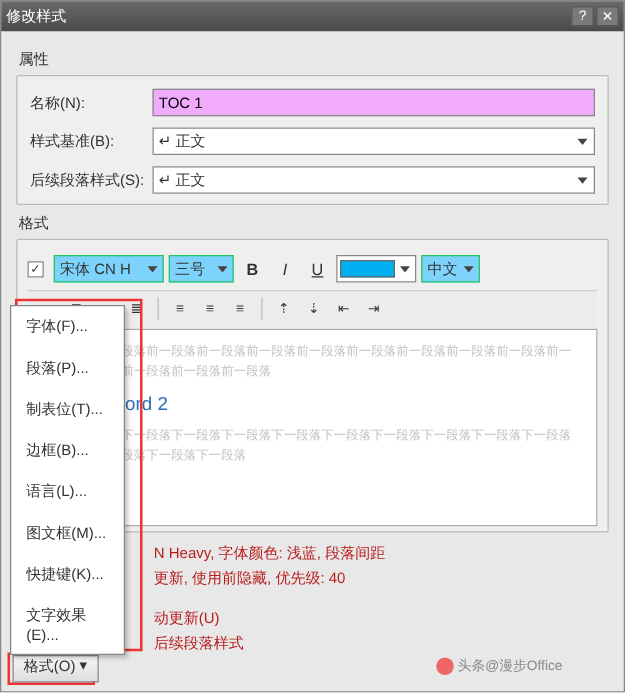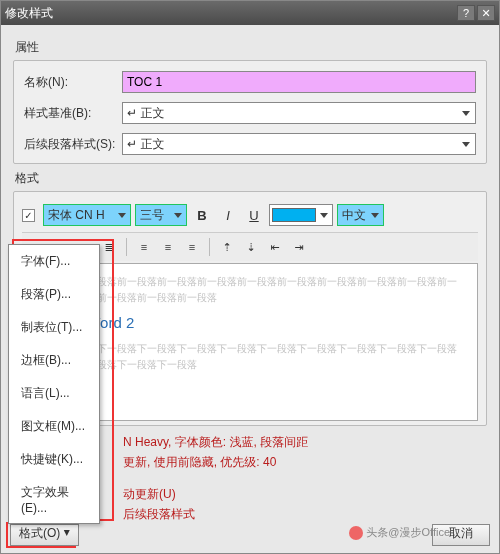--- a/index.html
+++ b/index.html
@@ -143,21 +143,20 @@
     <div class="menu-item">快捷键(K)...</div>
     <div class="menu-item">文字效果(E)...</div>
   </div>
 
   <div class="redbox" style="left:12px; bottom:33px; width:102px; height:282px;"></div>
   <div class="redbox" style="left:6px; bottom:6px; width:70px; height:26px;"></div>
 
   <div class="bottom">
     <div class="btn small"><span>格式(O)</span>&nbsp;▾</div>
     <div style="display:flex; gap:8px;">
-      <div class="btn">取消</div>
     </div>
   </div>
 
   <div class="watermark">
     <span class="dot"></span>
     <span>头条@漫步Office</span>
   </div>
 </div>
 
 </body></html>

